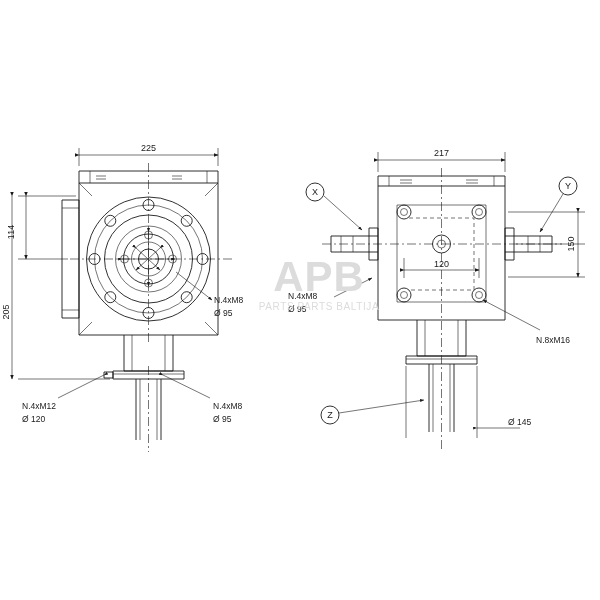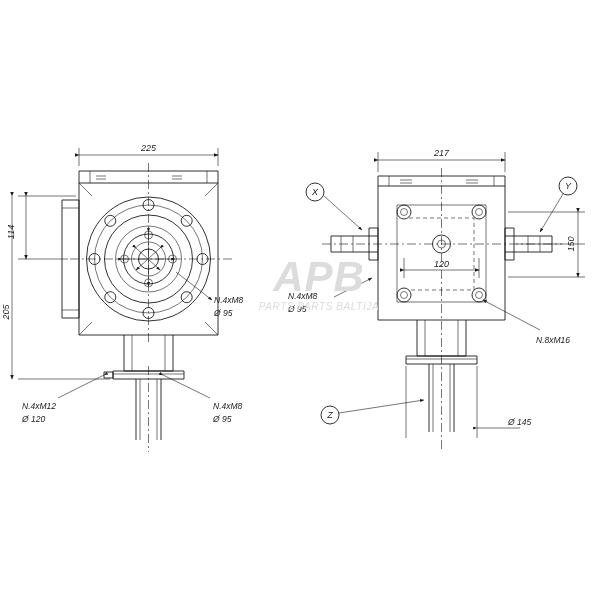--- a/index.html
+++ b/index.html
@@ -11,21 +11,20 @@
     width: 600px;
     height: 600px;
     font-family: "Liberation Sans", sans-serif;
     position: relative;
     overflow: hidden;
   }
   #stage {
     position: relative;
     width: 556px;
     height: 600px;
-    font-style: italic;
   }
   svg.drawing {
     position: absolute;
     left: 0;
     top: 0;
     width: 600px;
     height: 600px;
   }
   .wm {
     position: absolute;

